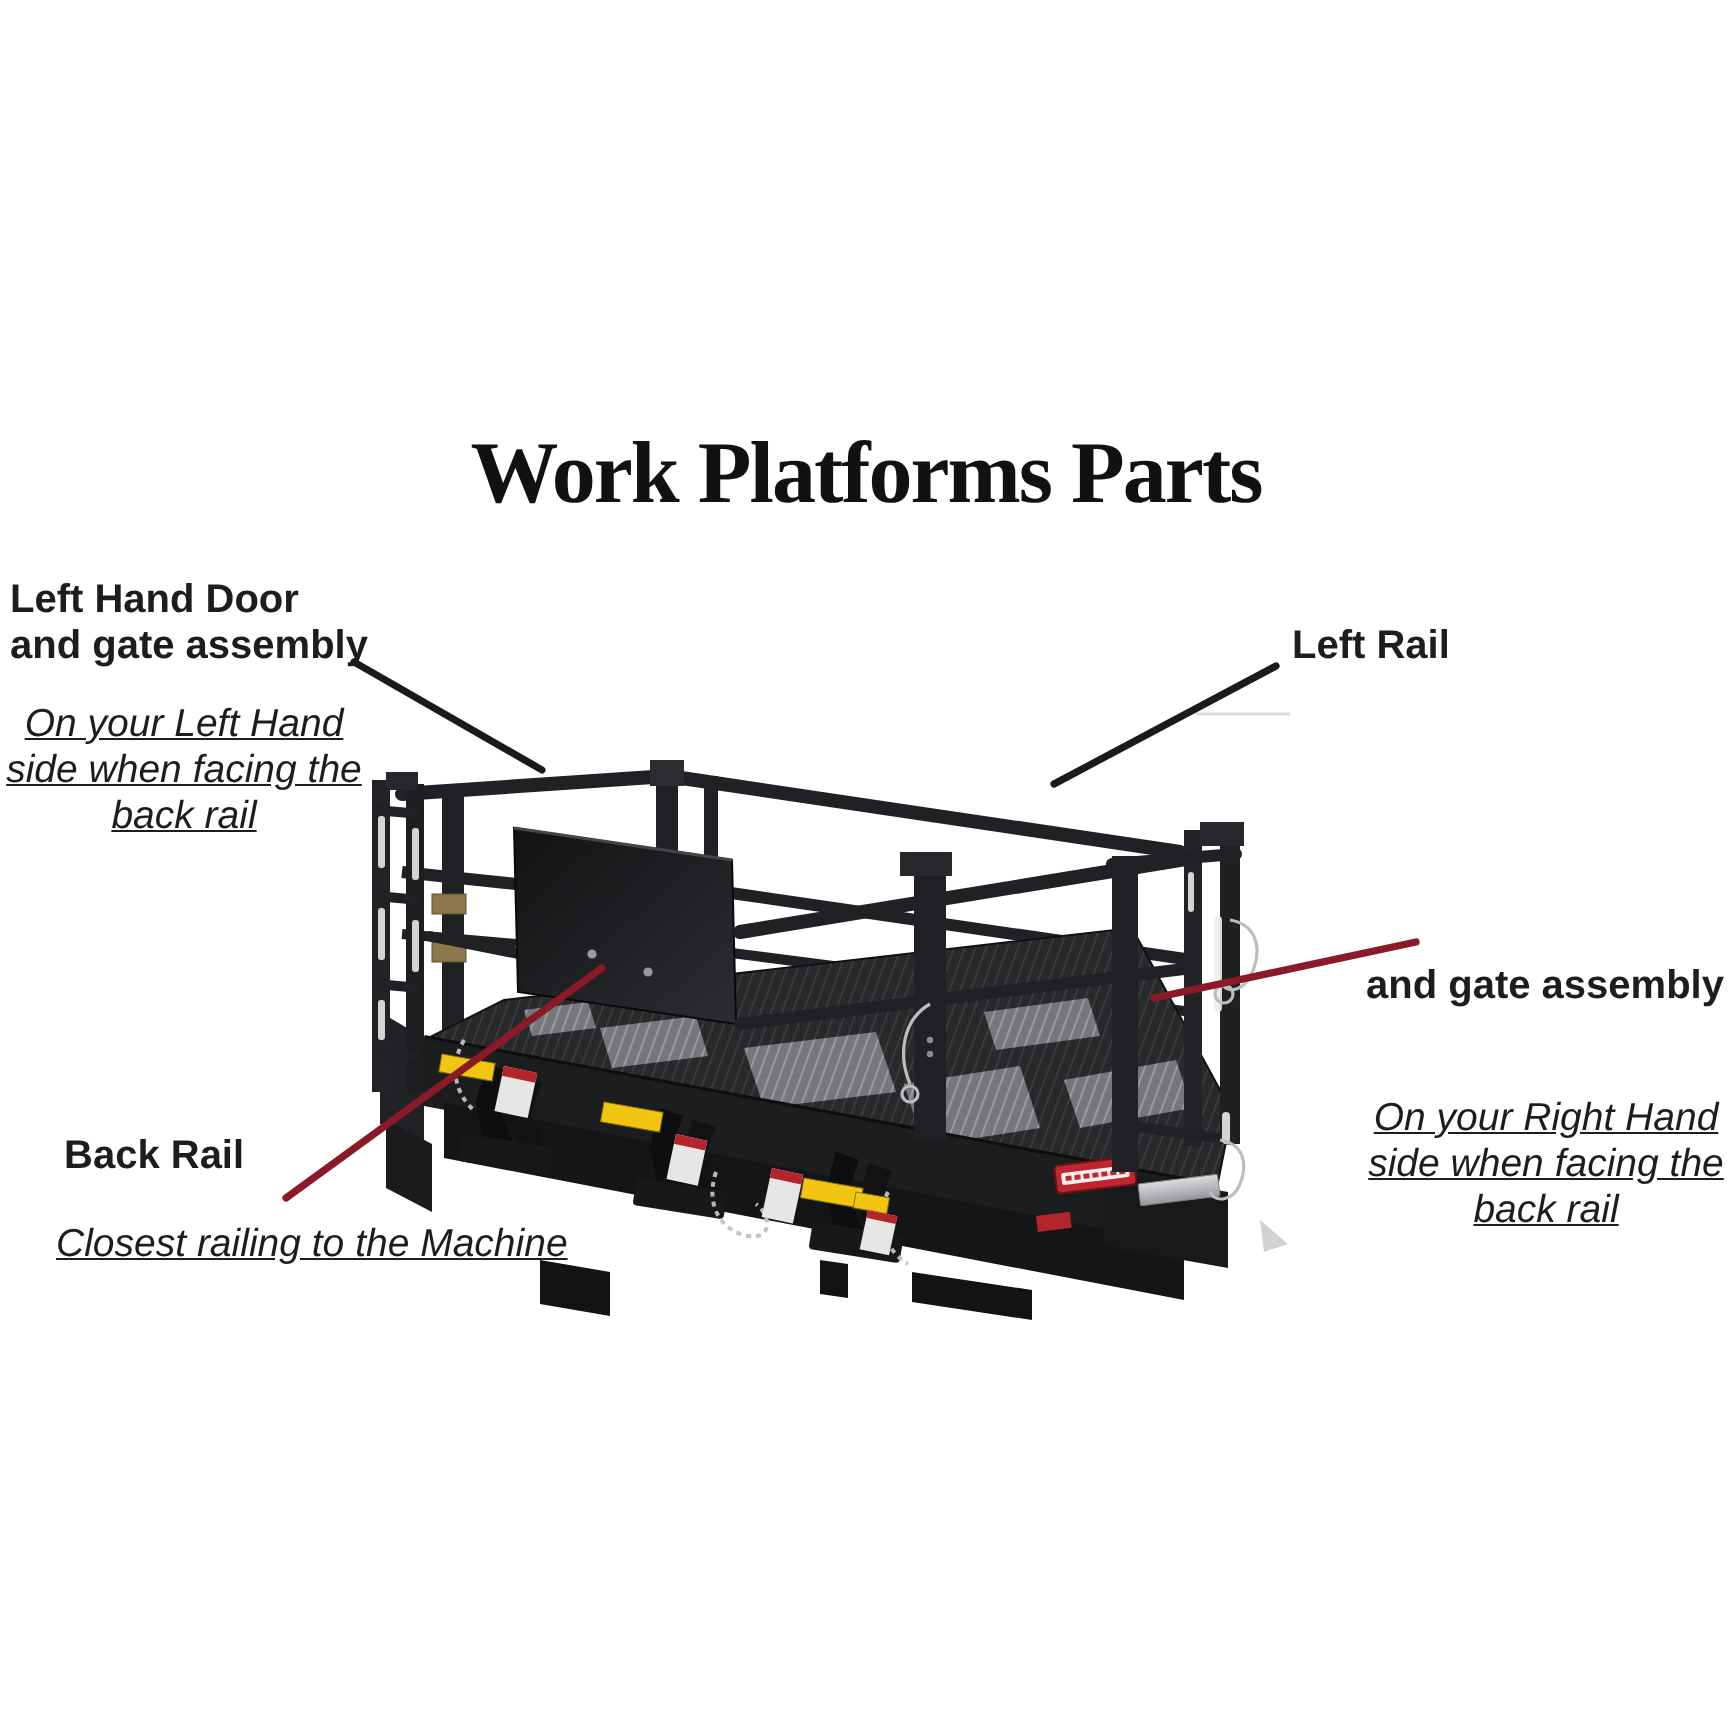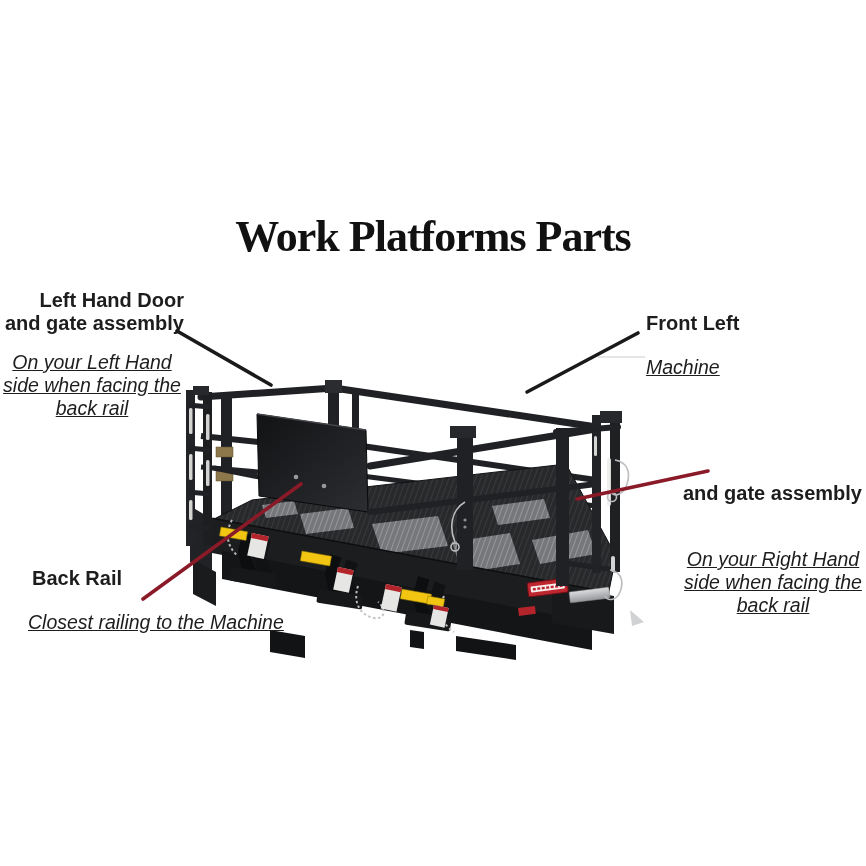--- a/index.html
+++ b/index.html
@@ -16,21 +16,21 @@
     position:absolute; left:0; right:0; top:211px; margin:0;
     text-align:center;
     font-family:"Liberation Serif",serif;
     font-weight:bold; font-size:44px; letter-spacing:-1px;
     color:#111;
   }
   .lbl { position:absolute; color:var(--text,#1d1d1d); }
   .lbl .b { display:block; font-weight:bold; font-size:20px; line-height:23px; }
   .lbl .i { display:block; font-style:italic; font-size:19.5px; line-height:23px;text-decoration:underline; }
 
-  #lbl-left-door   { left:5px;   top:289px; text-align:right;  }
+  #lbl-left-door   { left:5px;   top:289px; text-align:left;  }
   #desc-left-door  { left:2px;   top:351px; width:180px; text-align:center; }
   #lbl-front-rail  { left:646px; top:312px; }
   #desc-front-rail { left:646px; top:356px; width:220px; text-align:left; }
   #lbl-right-door  { left:683px; top:482px; }
   #desc-right-door { left:680px; top:548px; width:186px; text-align:center; }
   #lbl-back-rail   { left:32px;  top:567px; }
   #desc-back-rail  { left:28px;  top:611px; width:290px; }
 
   .ln { fill:none; stroke-linecap:round; stroke-width:3.6px; }
   .ln.k { stroke:var(--annotation-black,#1a1a1a); }
@@ -227,24 +227,23 @@
     <span class="b">Left Hand Door</span>
     <span class="b">and gate assembly</span>
   </div>
   <div class="lbl" id="desc-left-door">
     <span class="i">On your Left Hand</span>
     <span class="i">side when facing the</span>
     <span class="i">back rail</span>
   </div>
 
   <div class="lbl" id="lbl-front-rail">
-    <span class="b">Front Left</span>
+    <span class="b">Left Rail</span>
   </div>
   <div class="lbl" id="desc-front-rail">
-    <span class="i">Machine</span>
   </div>
 
   <div class="lbl" id="lbl-right-door">
     <span class="b">and gate assembly</span>
   </div>
   <div class="lbl" id="desc-right-door">
     <span class="i">On your Right Hand</span>
     <span class="i">side when facing the</span>
     <span class="i">back rail</span>
   </div>

